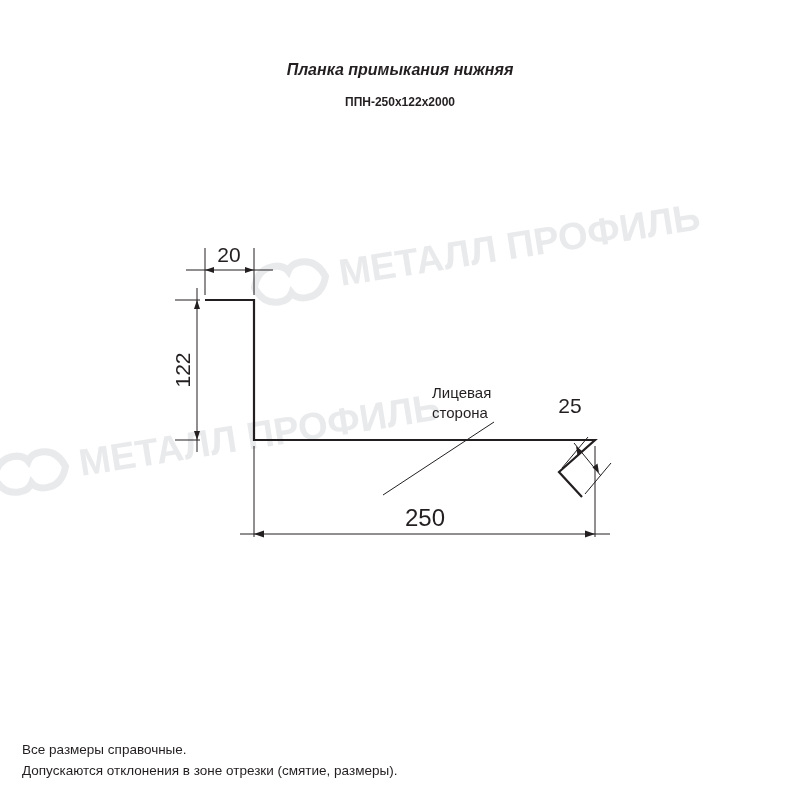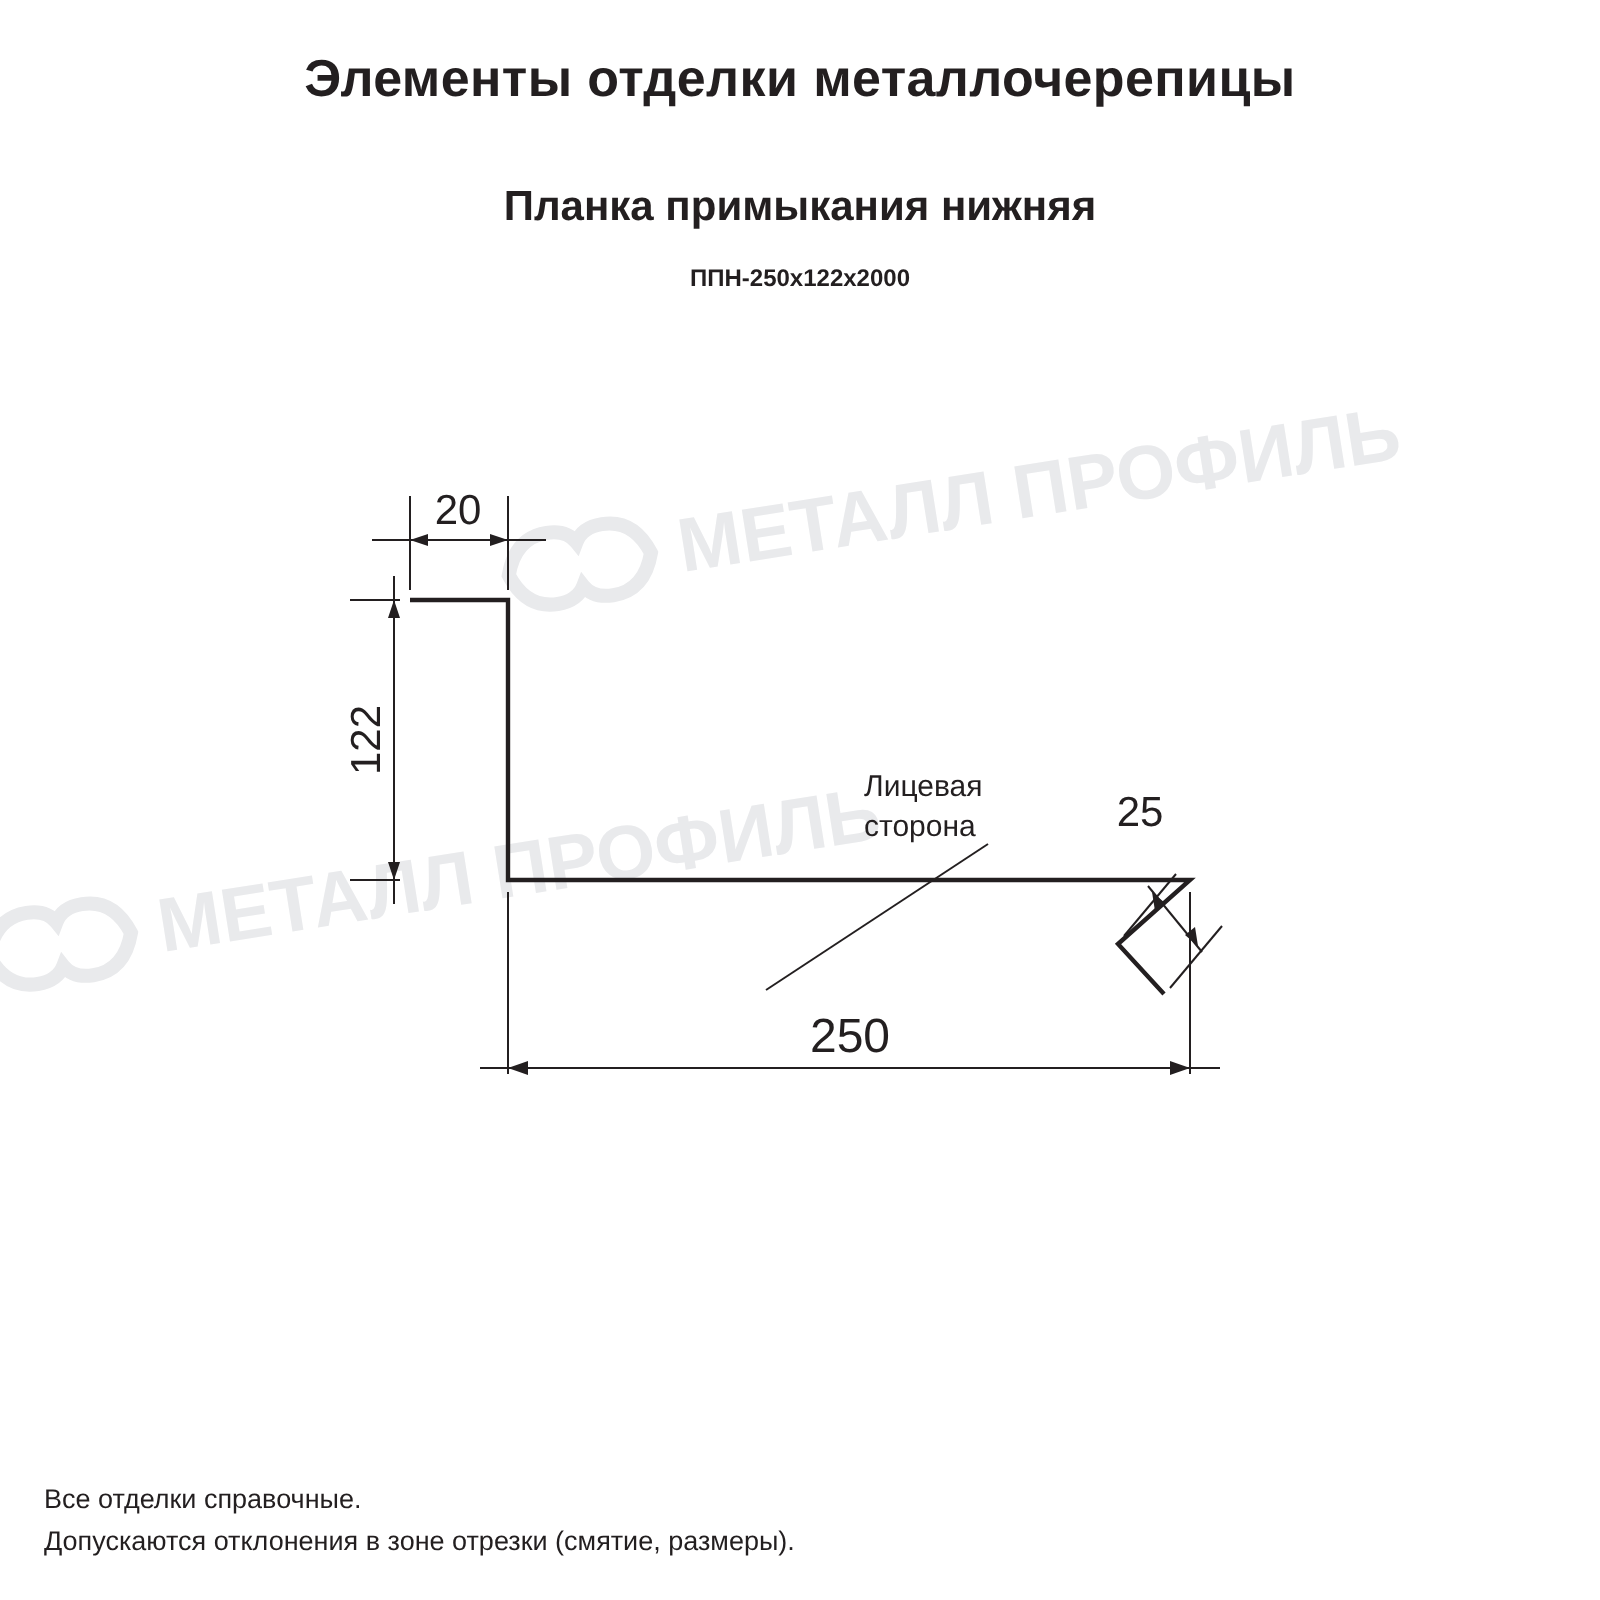--- a/index.html
+++ b/index.html
@@ -27,25 +27,26 @@
     text-align: center;
   }
   .main-title {
     font-size: 26px;
     font-weight: bold;
     letter-spacing: 0.2px;
     line-height: 1.2;
     margin: 0;
   }
   .sub-title {
-    font-size: 21px;
+    font-size: 16px;
     font-weight: bold;
     margin: 0;
     padding-top: 36px;
     line-height: 1.2;
+    font-style: italic;
   }
   .code-title {
     font-size: 12px;
     font-weight: bold;
     margin: 0;
     padding-top: 16px;
     line-height: 1.2;
   }
   .drawing {
     position: absolute;
@@ -81,21 +82,20 @@
     font-family: "Liberation Sans", sans-serif;
     fill: #231f20;
   }
 </style>
 </head>
 <body>
 
 <div class="page">
 
   <div class="title-block">
-    <h1 class="main-title">Элементы отделки металлочерепицы</h1>
     <h2 class="sub-title">Планка примыкания нижняя</h2>
     <h3 class="code-title">ППН-250х122х2000</h3>
   </div>
 
   <div class="drawing">
     <svg width="800" height="420" viewBox="0 0 800 420" xmlns="http://www.w3.org/2000/svg">
 
       <g class="watermark" opacity="1">
         <g transform="translate(250,60) rotate(-9)">
           <path d="M0,28 q6,-18 22,-18 q10,0 14,7 q4,-7 14,-7 q16,0 22,18 q-6,18 -22,18 q-10,0 -14,-7 q-4,7 -14,7 q-16,0 -22,-18 z" fill="none" stroke="#e9eaec" stroke-width="7"></path>
@@ -153,17 +153,17 @@
       <g stroke="#231f20" stroke-width="1" fill="none">
         <line x1="383" y1="295" x2="494" y2="222"></line>
       </g>
       <text class="dim-text" x="432" y="198" font-size="15">Лицевая</text>
       <text class="dim-text" x="432" y="218" font-size="15">сторона</text>
 
     </svg>
   </div>
 
   <div class="footnotes">
-    <div>Все отделки справочные.</div>
+    <div>Все размеры справочные.</div>
     <div>Допускаются отклонения в зоне отрезки (смятие, размеры).</div>
   </div>
 
 </div>
 
 </body></html>

